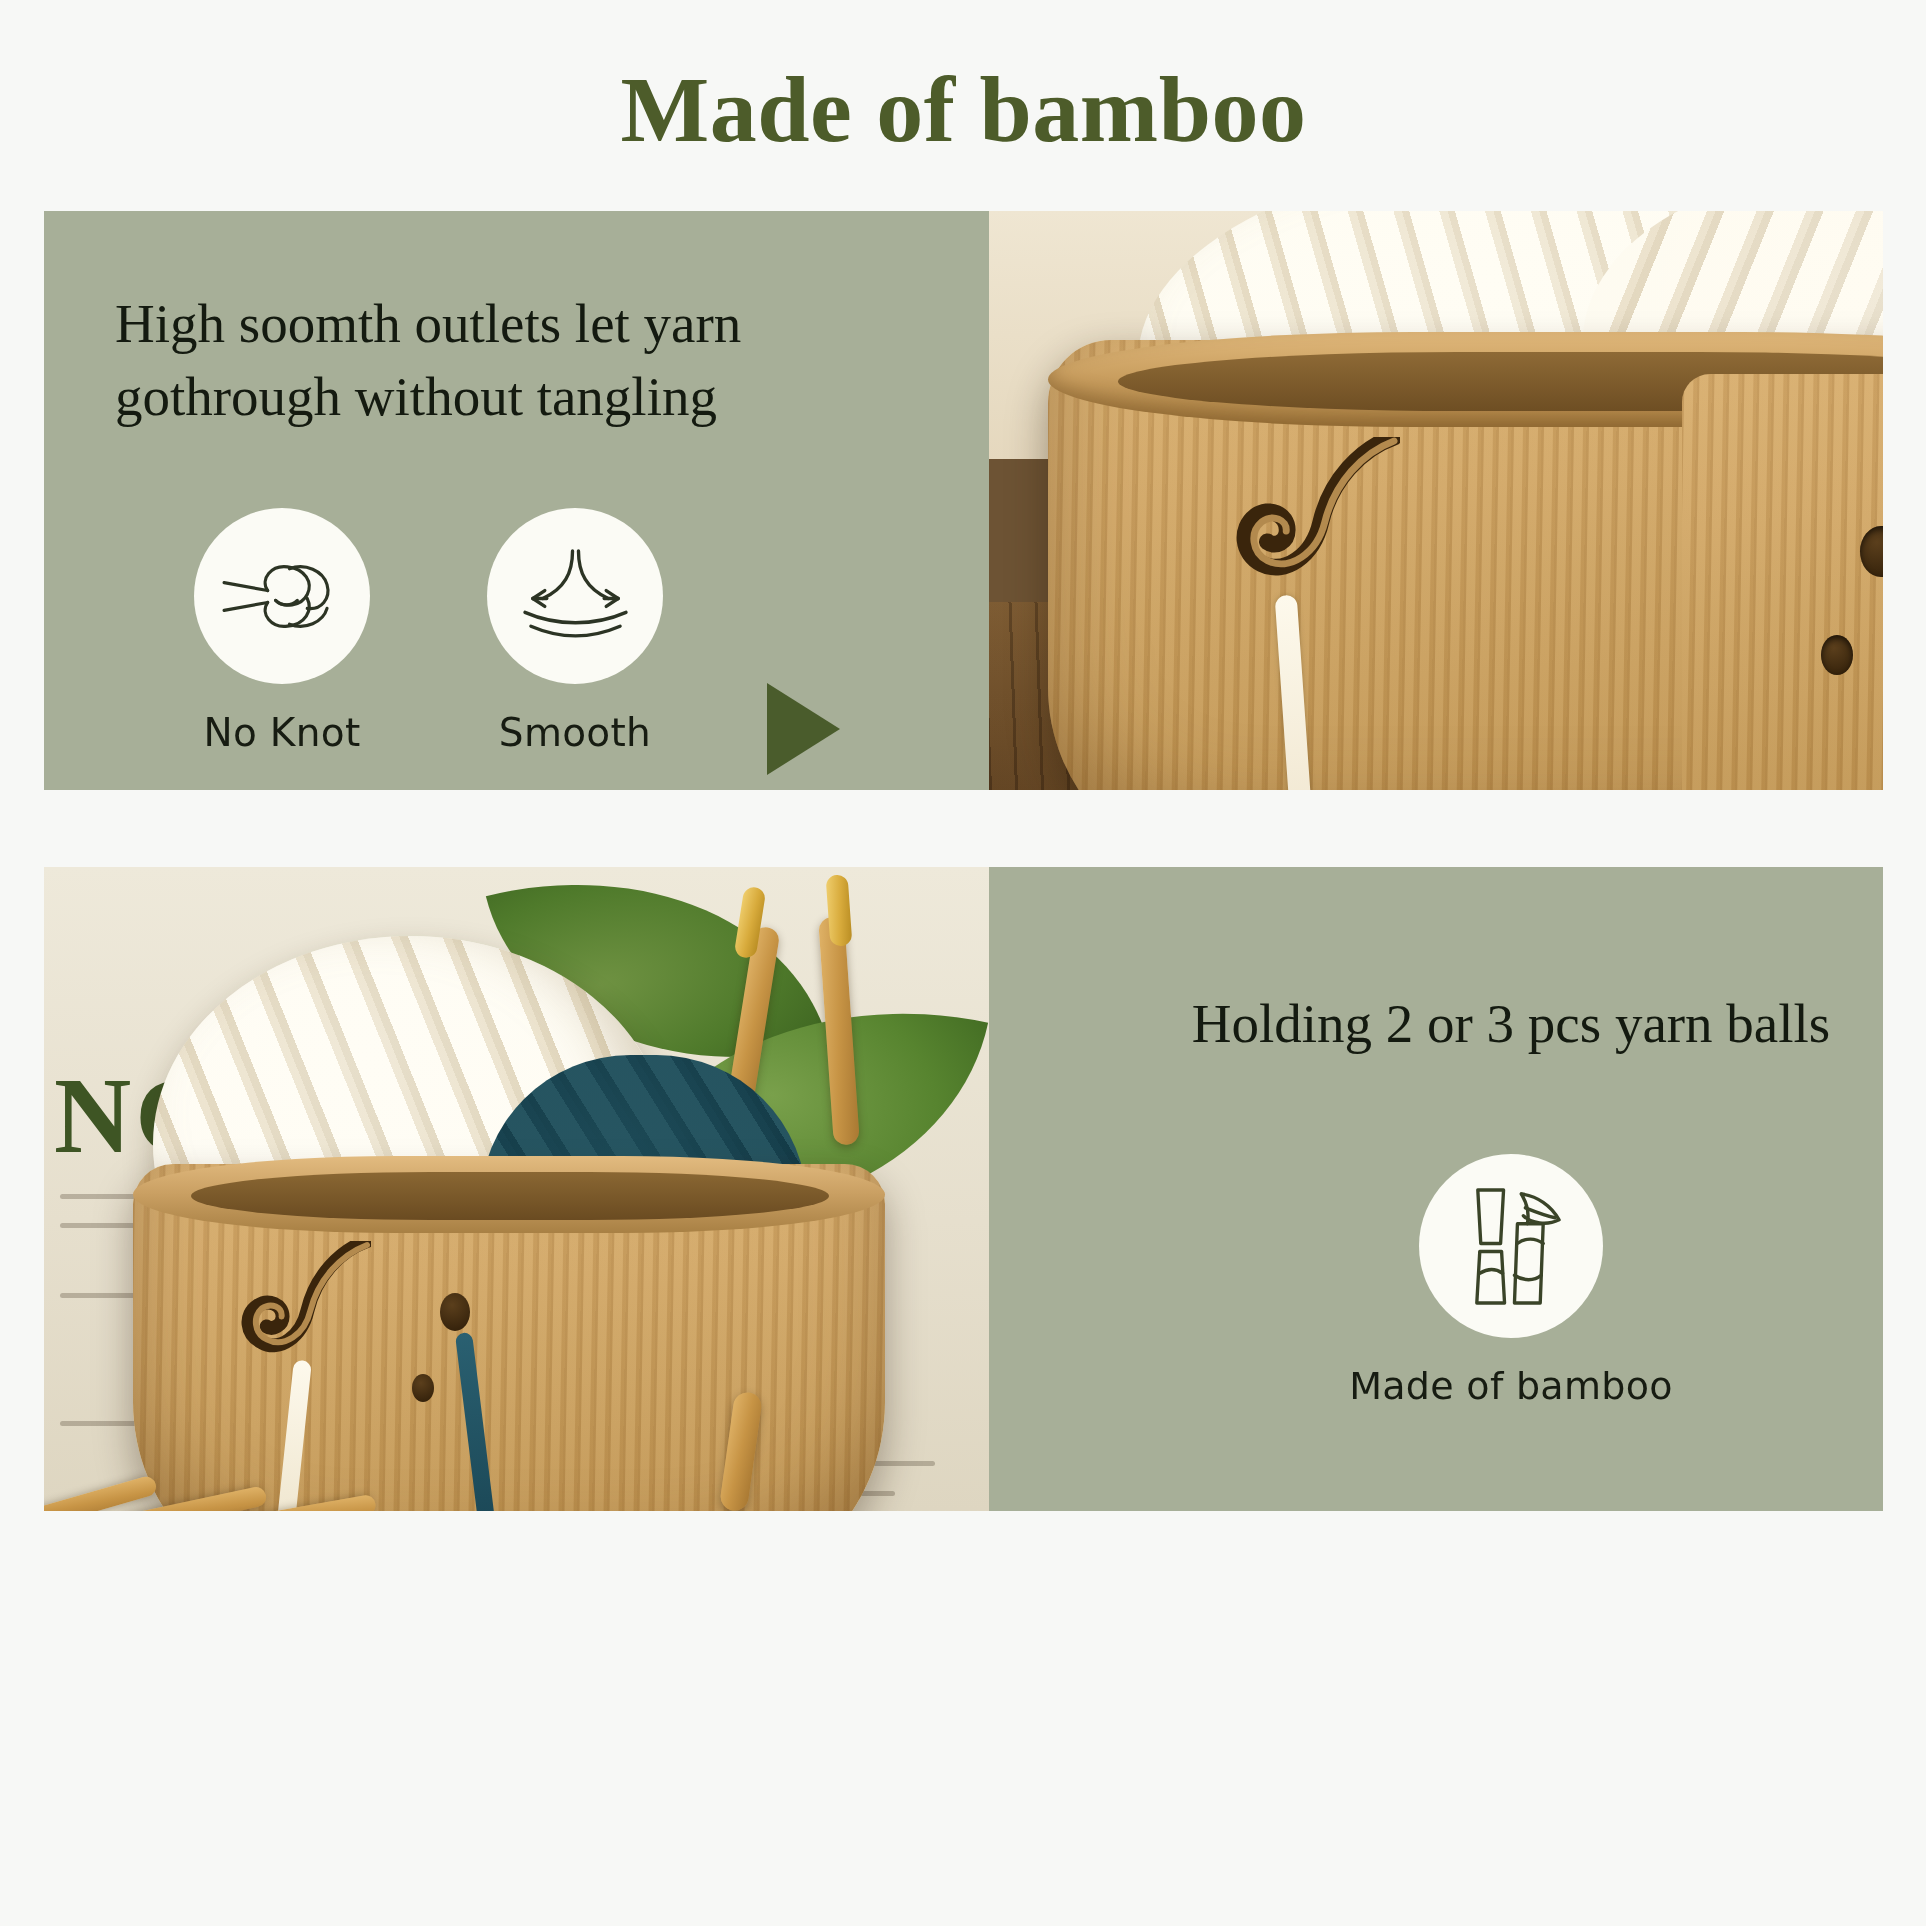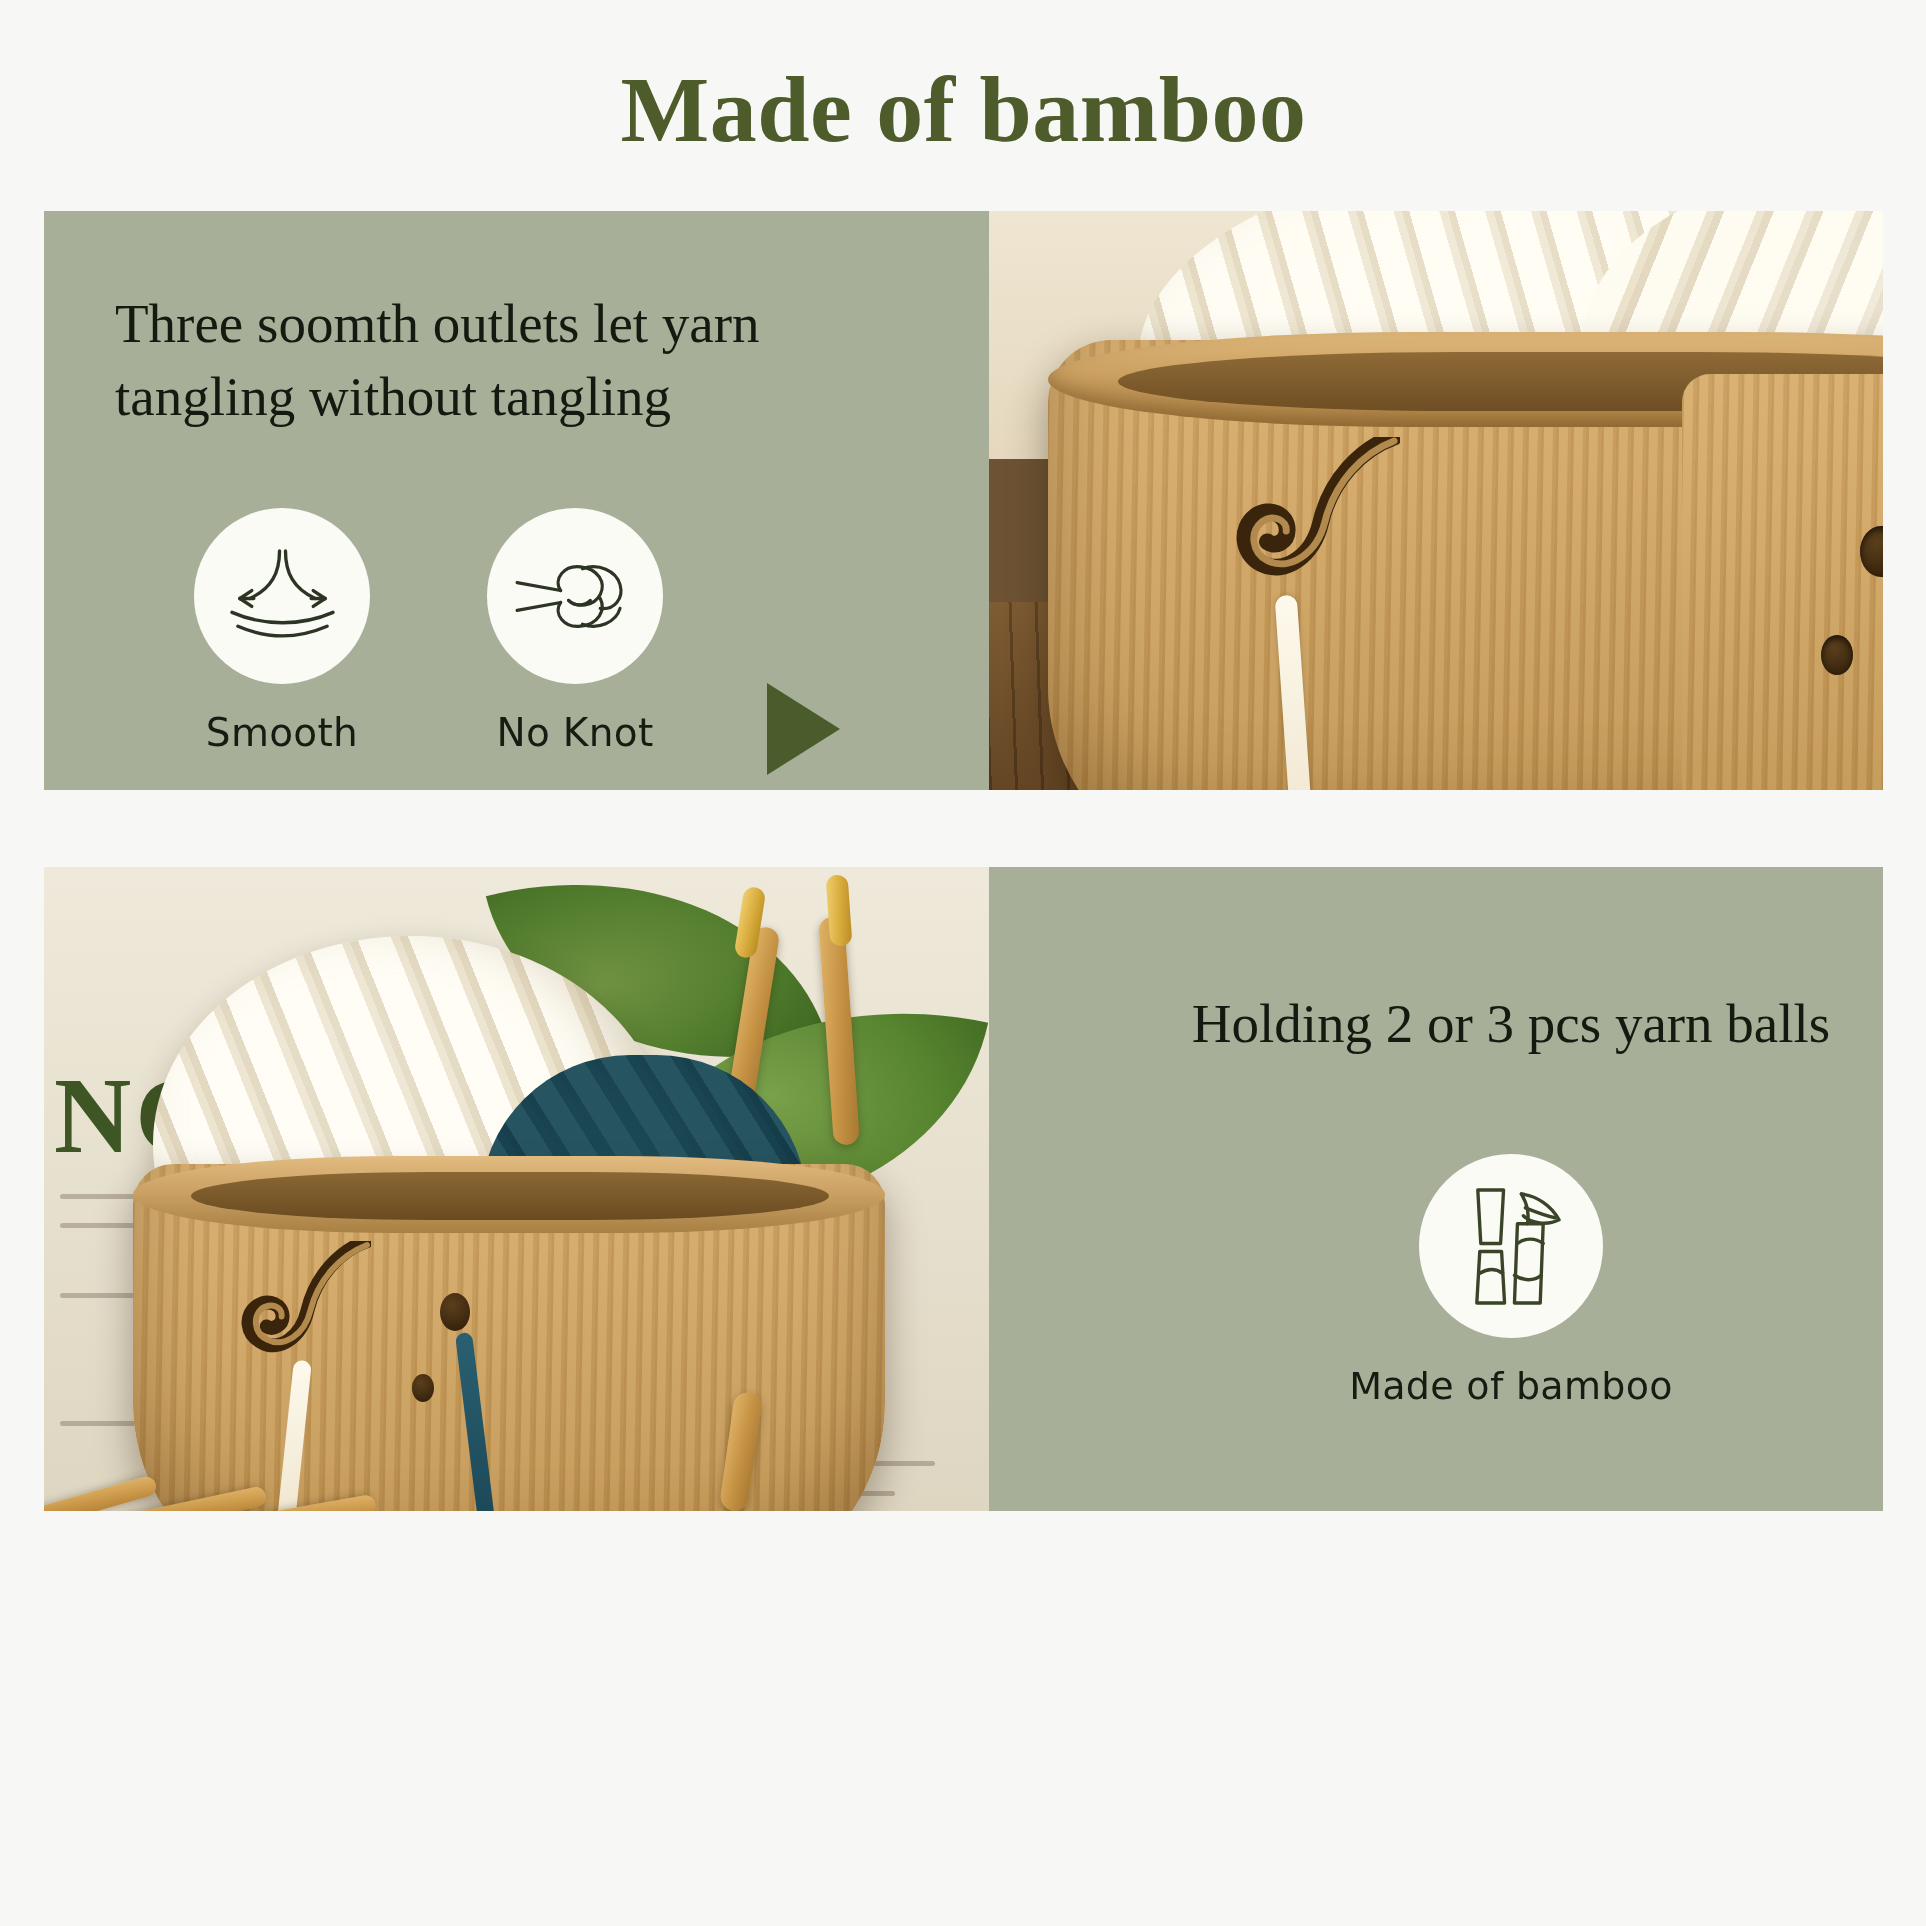--- a/index.html
+++ b/index.html
@@ -302,57 +302,57 @@
 </style>
 </head>
 <body>
 
 <h1 class="page-title">Made of bamboo</h1>
 
 <section class="panel" id="panel-1">
 
   <div class="panel-half text-half">
 
-    <p class="panel-headline">Three soomth outlets let yarn tangling without tangling</p>
+    <p class="panel-headline">High soomth outlets let yarn gothrough without tangling</p>
 
     <div class="badges">
+
+      <div class="badge">
+        <div class="badge-circle">
+          <svg width="125" height="95" viewBox="0 0 126 96" fill="none" stroke="#2c3424" stroke-width="3.2" stroke-linecap="round" stroke-linejoin="round">
+            <path d="M4 34 L48 42"></path>
+            <path d="M4 62 L48 54"></path>
+            <path d="M48 42 C40 30 52 16 68 18 C86 20 94 34 88 46 C82 58 64 60 56 52"></path>
+            <path d="M48 54 C40 66 52 80 68 78 C86 76 94 62 88 50"></path>
+            <path d="M70 20 C86 14 104 22 108 36 C112 50 102 62 88 60"></path>
+            <path d="M70 76 C86 82 104 74 108 60"></path>
+            <path d="M56 52 C62 58 72 58 78 52"></path>
+          </svg>
+        </div>
+        <div class="badge-label">No Knot</div>
+      </div>
 
       <div class="badge">
         <div class="badge-circle">
           <svg width="125" height="107" viewBox="0 0 126 108" fill="none" stroke="#2c3424" stroke-width="3.4" stroke-linecap="round" stroke-linejoin="round">
             <path d="M60 8 C60 30 52 46 30 56"></path>
             <path d="M66 8 C66 30 74 46 96 56"></path>
             <path d="M34 56 L20 56"></path>
             <path d="M92 56 L106 56"></path>
             <path d="M20 56 L32 48"></path>
             <path d="M20 56 L32 64"></path>
             <path d="M106 56 L94 48"></path>
             <path d="M106 56 L94 64"></path>
             <path d="M12 70 C44 84 82 84 114 70"></path>
             <path d="M18 84 C48 97 78 97 108 84"></path>
           </svg>
         </div>
         <div class="badge-label">Smooth</div>
       </div>
 
-      <div class="badge">
-        <div class="badge-circle">
-          <svg width="125" height="95" viewBox="0 0 126 96" fill="none" stroke="#2c3424" stroke-width="3.2" stroke-linecap="round" stroke-linejoin="round">
-            <path d="M4 34 L48 42"></path>
-            <path d="M4 62 L48 54"></path>
-            <path d="M48 42 C40 30 52 16 68 18 C86 20 94 34 88 46 C82 58 64 60 56 52"></path>
-            <path d="M48 54 C40 66 52 80 68 78 C86 76 94 62 88 50"></path>
-            <path d="M70 20 C86 14 104 22 108 36 C112 50 102 62 88 60"></path>
-            <path d="M70 76 C86 82 104 74 108 60"></path>
-            <path d="M56 52 C62 58 72 58 78 52"></path>
-          </svg>
-        </div>
-        <div class="badge-label">No Knot</div>
-      </div>
-
     </div>
   </div>
 
   <div class="panel-half photo-half" id="photo-1">
     <div class="scene">
       <div id="p1-backwall"></div>
       <div id="p1-table"></div>
       <div id="p1-yarn"></div>
       <div id="p1-yarn2"></div>
       <div id="p1-bowl" class="wood-a"></div>

